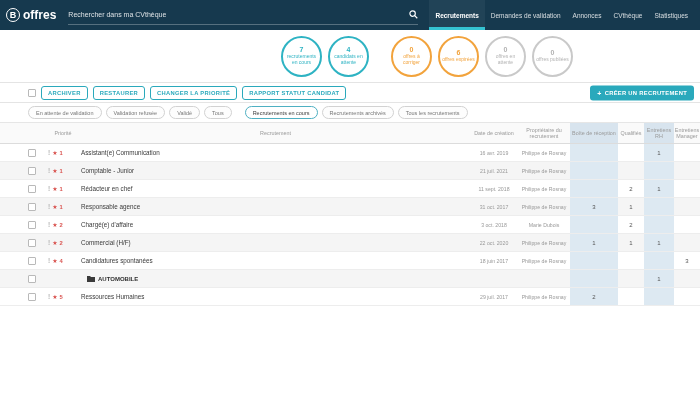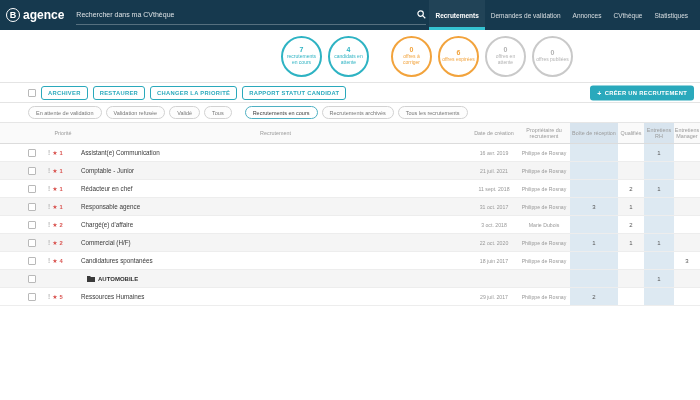--- a/index.html
+++ b/index.html
@@ -69,21 +69,21 @@
   .folder-label{color:#2f2f2f;font-size:6px;font-weight:bold;cursor:pointer;}
 </style>
 </head>
 <body>
 
 <div class="app">
 
   <header class="topbar">
     <div class="logo">
       <span class="logo-b">B</span>
-      <span>agence</span>
+      <span>offres</span>
     </div>
     <div class="search">
       <span>Rechercher dans ma CVthèque</span>
       <span>
         <svg width="9" height="9" viewBox="0 0 10 10">
             <circle cx="4" cy="4" r="3" fill="none" stroke="#ffffff" stroke-width="1.3"></circle>
             <line x1="6.3" y1="6.3" x2="9.2" y2="9.2" stroke="#ffffff" stroke-width="1.3"></line>
           </svg>
       </span>
     </div>

